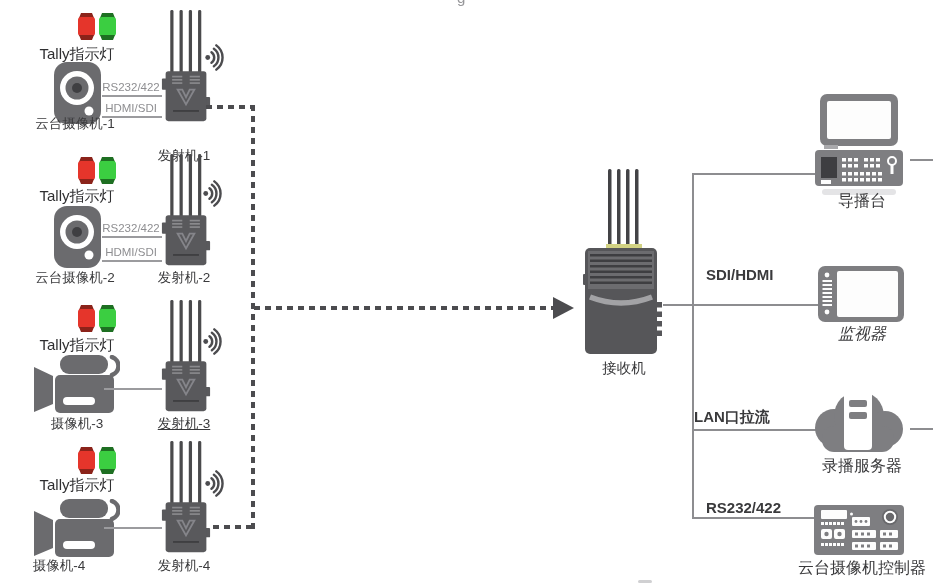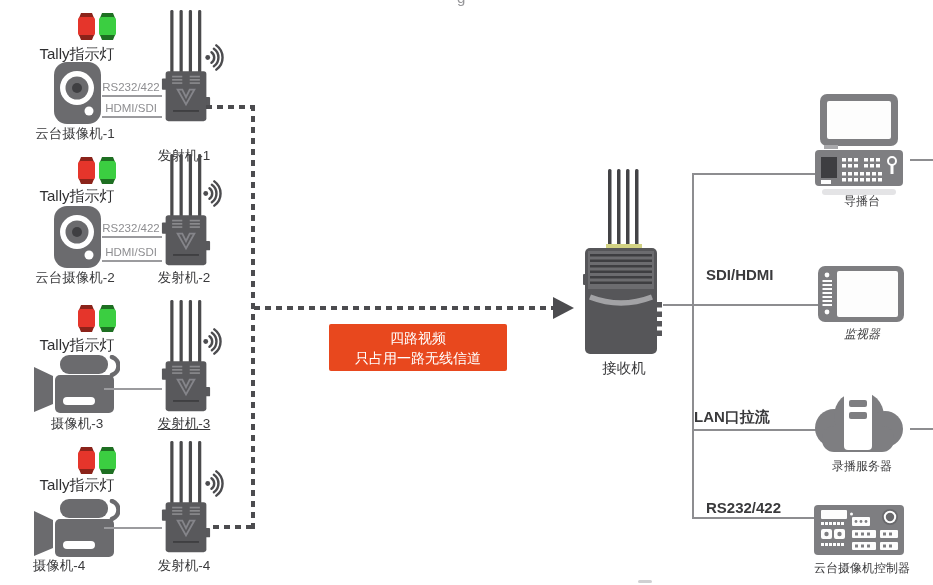--- a/index.html
+++ b/index.html
@@ -1,19 +1,19 @@
 <!DOCTYPE html>
 <html><head>
 <meta charset="utf-8">
 <style>
   html,body{margin:0;padding:0;background:#fff;}
   .canvas{position:relative;width:933px;height:585px;background:#ffffff;overflow:hidden;
           font-family:"Liberation Sans","DejaVu Sans",sans-serif;}
   .abs{position:absolute;}
-  .lbl{color:#3a3a3c;text-align:center;font-size:12px;line-height:16px;white-space:nowrap;}
+  .lbl{color:#3a3a3c;text-align:center;font-size:16px;line-height:16px;white-space:nowrap;}
   .lbl-tally{font-size:15px;font-weight:500;color:#2f2f31;}
   .lbl-dev{font-size:13.5px;}
   .lbl-link-sm{font-size:11.5px;color:#8e8e91;text-align:center;}
   .lbl-link-lg{font-size:15px;font-weight:600;color:#3a3a3c;text-align:left;}
   .hline{height:2px;background:#9b9b9e;}
   .hline-r{height:2px;background:#8d8d90;}
   .vline-r{width:2px;background:#8d8d90;}
   .dash-h{height:4px;background:repeating-linear-gradient(90deg,#4c4c4f 0 6px,transparent 6px 11px);}
   .dash-v{width:4px;background:repeating-linear-gradient(180deg,#4c4c4f 0 6px,transparent 6px 11px);}
   .arrowhead{width:0;height:0;border-left:21px solid #4c4c4f;border-top:11px solid transparent;border-bottom:11px solid transparent;}
@@ -37,21 +37,21 @@
   </svg>
   <div class="abs lbl lbl-tally" style="left:22px;top:46px;width:110px;">Tally指示灯</div>
 
   <svg class="abs" style="left:54px;top:62px;" width="47" height="62" viewBox="0 0 47 62">
     <rect x="0" y="0" width="47" height="62" rx="13" fill="#6b6b6e"></rect>
     <circle cx="23" cy="26" r="17" fill="#ffffff"></circle>
     <circle cx="23" cy="26" r="11.5" fill="#6b6b6e"></circle>
     <circle cx="23" cy="26" r="5" fill="#3f3f42"></circle>
     <circle cx="35" cy="49" r="4.5" fill="#ffffff"></circle>
   </svg>
-  <div class="abs lbl lbl-dev" style="left:16px;top:126px;width:118px;">云台摄像机-1</div>
+  <div class="abs lbl lbl-dev" style="left:16px;top:116px;width:118px;">云台摄像机-1</div>
 
   <div class="abs lbl-link-sm" style="left:98px;top:81px;width:66px;">RS232/422</div>
   <div class="abs hline" style="left:102px;top:95px;width:60px;"></div>
   <div class="abs lbl-link-sm" style="left:98px;top:102px;width:66px;">HDMI/SDI</div>
   <div class="abs hline" style="left:102px;top:116px;width:60px;"></div>
 
   <svg class="abs" style="left:160px;top:10px;" width="52" height="113" viewBox="-6 0 56 122">
     <rect x="5" y="0" width="3.5" height="68" rx="1.5" fill="#4a4a4c"></rect>
     <rect x="15" y="0" width="3.5" height="68" rx="1.5" fill="#4a4a4c"></rect>
     <rect x="25" y="0" width="3.5" height="68" rx="1.5" fill="#4a4a4c"></rect>
@@ -232,24 +232,20 @@
     </g>
   </svg>
   <div class="abs lbl lbl-dev" style="left:148px;top:558px;width:72px;">发射机-4</div>
 
   <div class="abs dash-h" style="left:206px;top:105px;width:48px;"></div>
   <div class="abs dash-v" style="left:251px;top:105px;height:424px;"></div>
   <div class="abs dash-h" style="left:213px;top:525px;width:40px;"></div>
   <div class="abs dash-h" style="left:254px;top:306px;width:300px;"></div>
   <div class="abs arrowhead" style="left:553px;top:297px;"></div>
 
-  <div class="abs note-box" style="left:329px;top:324px;width:178px;height:47px;">
-    <div>四路视频</div>
-    <div>只占用一路无线信道</div>
-  </div>
 
   <svg class="abs" style="left:583px;top:169px;" width="80" height="186" viewBox="0 0 80 186">
     <rect x="25" y="0" width="3.5" height="80" rx="1.5" fill="#434346"></rect>
     <rect x="34" y="0" width="3.5" height="80" rx="1.5" fill="#434346"></rect>
     <rect x="43" y="0" width="3.5" height="80" rx="1.5" fill="#434346"></rect>
     <rect x="52" y="0" width="3.5" height="80" rx="1.5" fill="#434346"></rect>
     <rect x="23" y="75" width="36" height="5" fill="#d2d283"></rect>
     <rect x="0" y="105" width="5" height="11" rx="1" fill="#565659"></rect>
     <rect x="73" y="133" width="6" height="5.5" fill="#565659"></rect>
     <rect x="73" y="142.5" width="6" height="5.5" fill="#565659"></rect>

